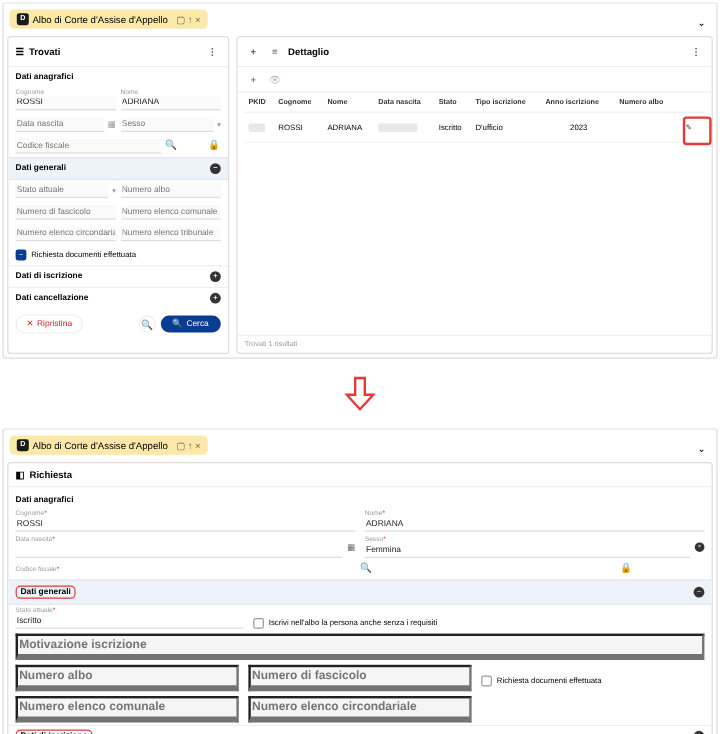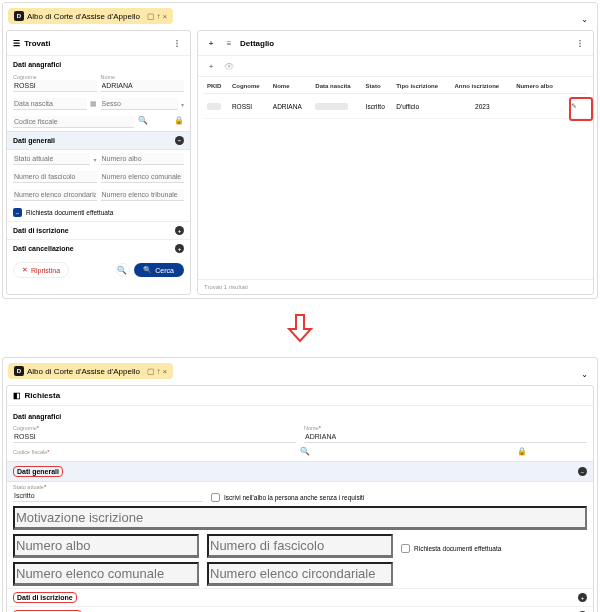--- a/index.html
+++ b/index.html
@@ -63,21 +63,21 @@
   .detail-panel { border: 1px solid #ddd; border-radius: 3px; margin-top: 4px; }
   .detail-head { display: flex; align-items: center; gap: 4px; padding: 5px 6px; border-bottom: 1px solid #eee; font-weight: 600; font-size: 8px; }
   
   .detail-body { padding: 2px 0; }
   .d-row { display: flex; gap: 8px; padding: 2px 6px; }
   .d-field { flex: 1; }
   .d-label { font-size: 5.5px; color: #999; display: block; }
   .d-label .req { color: #c62828; }
   .d-input { width: 100%; border: none; border-bottom: 1px solid #ddd; font-size: 7px; padding: 2px 1px; background: #fff; }
   .d-input.filled { color: #222; }
-  .d-input-grey { background: #f5f5f5; color: #aaa; border-bottom: 3px solid #737373; padding: 2px 1px; font-size: 13px; width: 100%; }
+  .d-input-grey { background: #f5f5f5; color: #aaa; border-bottom: 5px solid #737373; padding: 2px 1px; font-size: 10px; width: 100%; font-weight: bold; }
   .icon-right { display: flex; align-items: center; gap: 4px; }
   .icon-right .d-input { flex: 1; }
   .cal-icon { color: #666; font-size: 7px; }
   .clear-icon { width: 8px; height: 8px; border-radius: 50%; background: #333; color: #fff; font-size: 5px; display: flex; align-items: center; justify-content: center; }
   
   .cf-row { display: flex; align-items: center; padding: 2px 6px; gap: 8px; }
   .cf-label { font-size: 5.5px; color: #999; }
   .cf-mid { flex: 1; text-align: center; color: #0a3d91; font-size: 8px; }
   .cf-right { text-align: center; color: #c4961b; font-size: 8px; padding-right: 60px; }
   
@@ -268,20 +268,36 @@
       <div class="d-row">
         <div class="d-field">
           <span class="d-label"><span>Cognome</span><span class="req">*</span></span>
           <input class="d-input filled" value="ROSSI" style="">
         </div>
         <div class="d-field">
           <span class="d-label"><span>Nome</span><span class="req">*</span></span>
           <input class="d-input filled" value="ADRIANA" style="">
         </div>
       </div>
+      <div class="d-row">
+        <div class="d-field icon-right">
+          <div style="flex:1">
+            <span class="d-label"><span>Data nascita</span><span class="req">*</span></span>
+            <input class="d-input" style="">
+          </div>
+          <span class="cal-icon">▦</span>
+        </div>
+        <div class="d-field icon-right">
+          <div style="flex:1">
+            <span class="d-label"><span>Sesso</span><span class="req">*</span></span>
+            <input class="d-input filled" value="Femmina" style="">
+          </div>
+          <span class="clear-icon">×</span>
+        </div>
+      </div>
       <div class="cf-row">
         <div style="flex:0 0 80px">
           <span class="cf-label"><span>Codice fiscale</span><span class="req" style="color:#c62828">*</span></span>
         </div>
         <div class="cf-mid"><span>🔍</span></div>
         <div class="cf-right"><span>🔒</span></div>
       </div>
 
       <div class="accordion-d">
         <span class="label"><span class="red-outline"><span>Dati generali</span></span></span>

